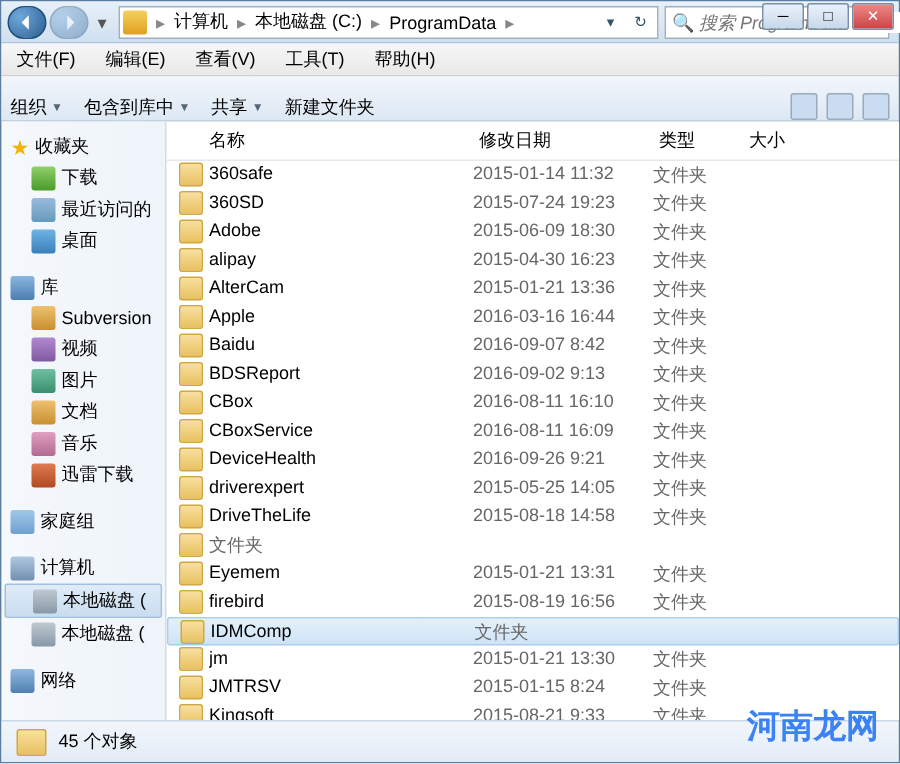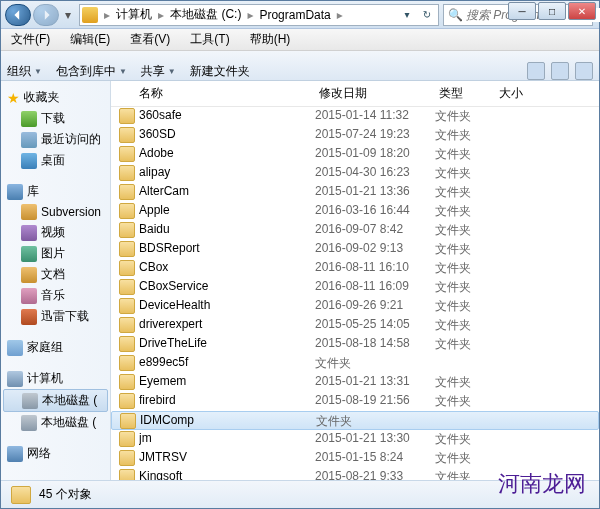--- a/index.html
+++ b/index.html
@@ -58,21 +58,21 @@
 .col-type{width:60px}
 .col-size{width:60px}
 .row{display:flex;padding:1px 0 1px 8px;height:19px}
 .row.sel{background:linear-gradient(#e4f0fb,#cfe4f7);border:1px solid #a8cdef;border-radius:2px}
 .row .ico{margin-right:4px}
 .row .name{width:176px;white-space:nowrap;overflow:hidden}
 .row .date{width:120px;color:#666}
 .row .type{width:60px;color:#666}
 .statusbar{height:28px;background:linear-gradient(#f2f6fb,#e2ecf6);border-top:1px solid #c8d8e8;display:flex;align-items:center;padding:0 10px;gap:8px;color:#335}
 .status-ico{width:20px;height:18px}
-.watermark{position:absolute;right:14px;bottom:10px;color:#4c1d95;font-size:22px;font-weight:normal;pointer-events:none}
+.watermark{position:absolute;right:14px;bottom:10px;color:#3b82f6;font-size:22px;font-weight:bold;pointer-events:none}
 </style>
 </head>
 <body>
 
 <div class="window">
   <div class="winbtns">
     <div class="winbtn">─</div>
     <div class="winbtn">□</div>
     <div class="winbtn close">✕</div>
   </div>
@@ -234,21 +234,21 @@
           </div>
           <div class="row">
             <div class="ico folder"></div>
             <div class="name">360SD</div>
             <div class="date">2015-07-24 19:23</div>
             <div class="type">文件夹</div>
           </div>
           <div class="row">
             <div class="ico folder"></div>
             <div class="name">Adobe</div>
-            <div class="date">2015-01-09 18:20</div>
+            <div class="date">2015-06-09 18:30</div>
             <div class="type">文件夹</div>
           </div>
           <div class="row">
             <div class="ico folder"></div>
             <div class="name">alipay</div>
             <div class="date">2015-04-30 16:23</div>
             <div class="type">文件夹</div>
           </div>
           <div class="row">
             <div class="ico folder"></div>
@@ -299,33 +299,32 @@
             <div class="type">文件夹</div>
           </div>
           <div class="row">
             <div class="ico folder"></div>
             <div class="name">DriveTheLife</div>
             <div class="date">2015-08-18 14:58</div>
             <div class="type">文件夹</div>
           </div>
           <div class="row">
             <div class="ico folder"></div>
-            <div class="name">e899ec5f</div>
             <div class="type">文件夹</div>
           </div>
           <div class="row">
             <div class="ico folder"></div>
             <div class="name">Eyemem</div>
             <div class="date">2015-01-21 13:31</div>
             <div class="type">文件夹</div>
           </div>
           <div class="row">
             <div class="ico folder"></div>
             <div class="name">firebird</div>
-            <div class="date">2015-08-19 21:56</div>
+            <div class="date">2015-08-19 16:56</div>
             <div class="type">文件夹</div>
           </div>
           <div class="row sel">
             <div class="ico folder"></div>
             <div class="name">IDMComp</div>
             <div class="type">文件夹</div>
           </div>
           <div class="row">
             <div class="ico folder"></div>
             <div class="name">jm</div>

